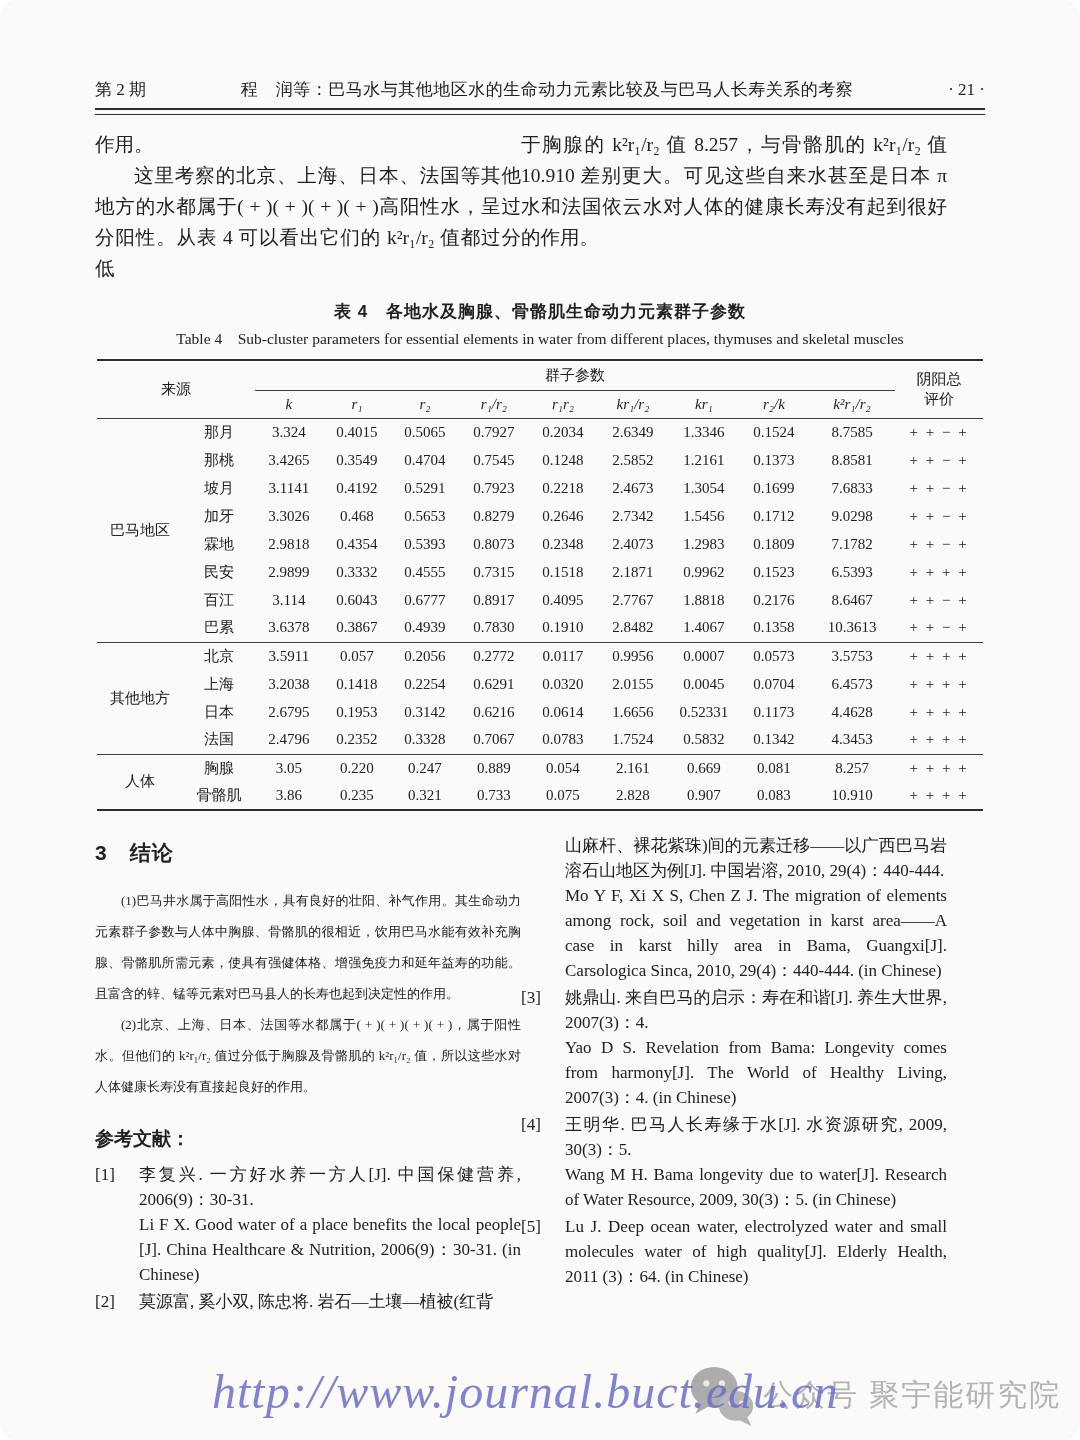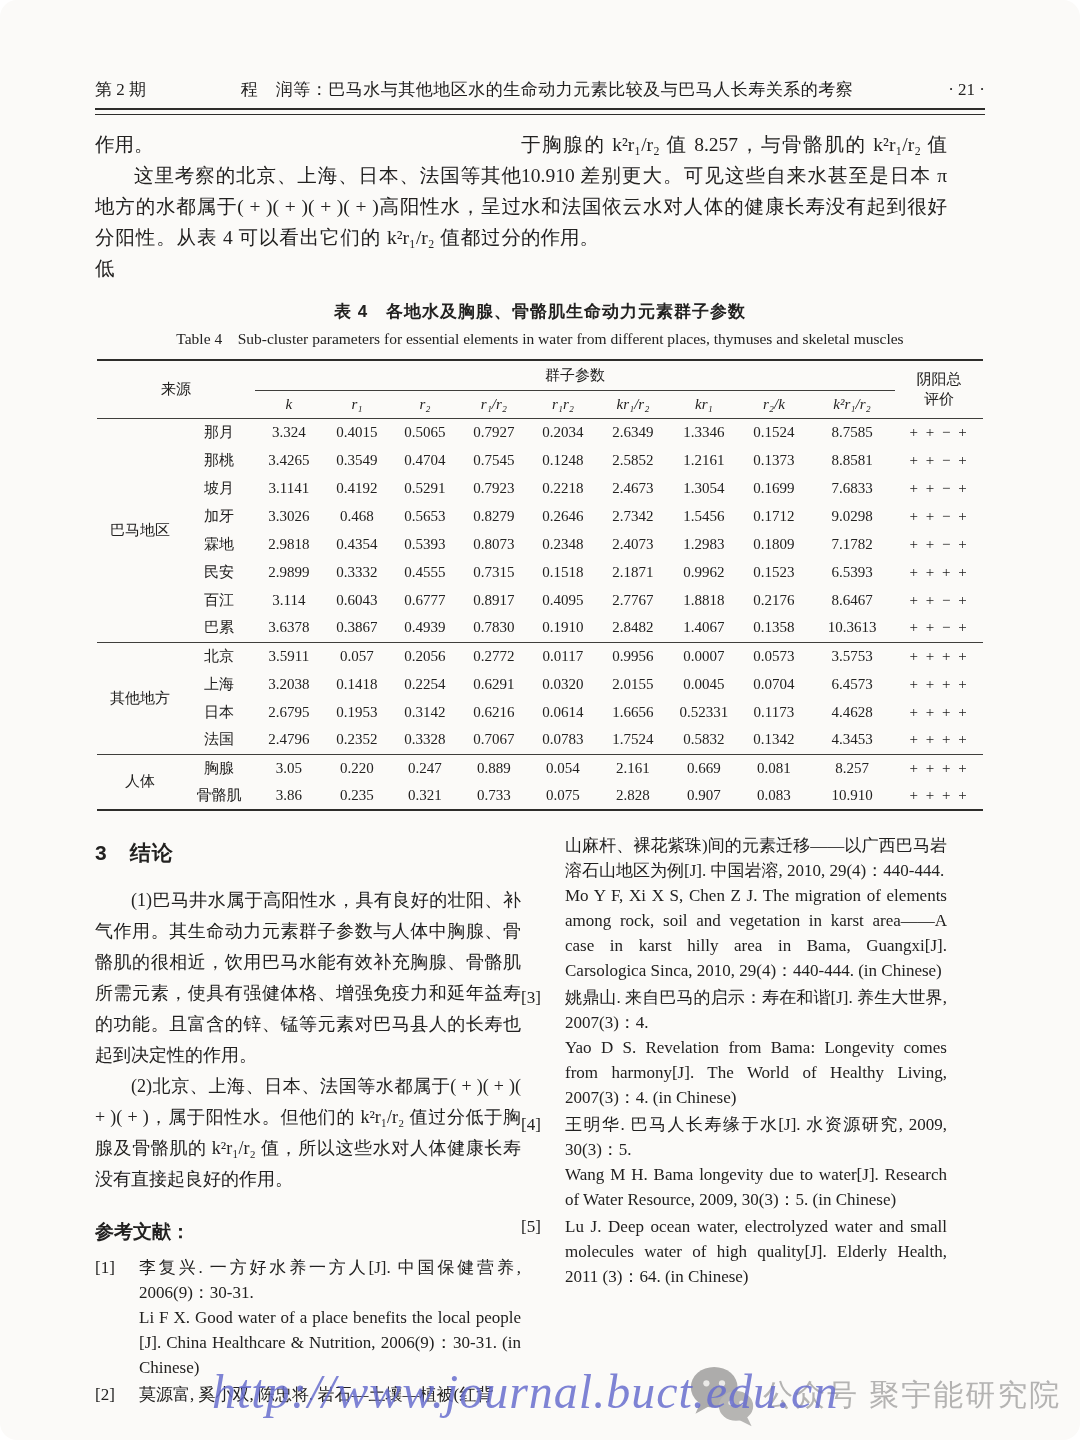--- a/index.html
+++ b/index.html
@@ -43,21 +43,21 @@
   th.params-span{border-bottom:1px solid #3f3e3c;}
   th.src,th.evalh{border-bottom:1.8px solid #3f3e3c;}
   .tbl thead tr.sub th{border-bottom:1.8px solid #3f3e3c;}
   .math{font-style:italic;font-family:"Liberation Serif","DejaVu Serif",serif;}
   tr.group-start td{border-top:1.5px solid #3f3e3c;}
   td.eval-cell{letter-spacing:2px;}
   th.evalh span{display:block;line-height:1.35;}
   
   .bottom{margin-top:22px;}
   h2.sec{font-family:"Liberation Sans","DejaVu Sans",sans-serif;font-size:21px;font-weight:bold;margin:6px 0 18px 0;letter-spacing:1px;}
-  .concl{margin:0;font-size:18px;line-height:31px;text-align:justify;}
+  .concl{margin:0;font-size:13px;line-height:31px;text-align:justify;}
   h3.refs-h{font-family:Liberation Sans, sans-serif;font-size:19px;font-weight:bold;margin:24px 0 10px 0;}
   .refs{font-size:17px;line-height:25px;}
   .ref-item{display:flex;margin-bottom:2px;}
   .ref-num{width:44px;flex:none;}
   .ref-body{flex:1;}
   .ref-body p{margin:0;text-align:justify;}
   .ref-en{margin-top:1px;}
   
   .wm{position:absolute;left:0;top:1348px;width:1048px;height:92px;pointer-events:none;padding-left:23px;}
   .wm-gray{position:absolute;left:683px;top:8px;display:flex;align-items:center;z-index:1;}

